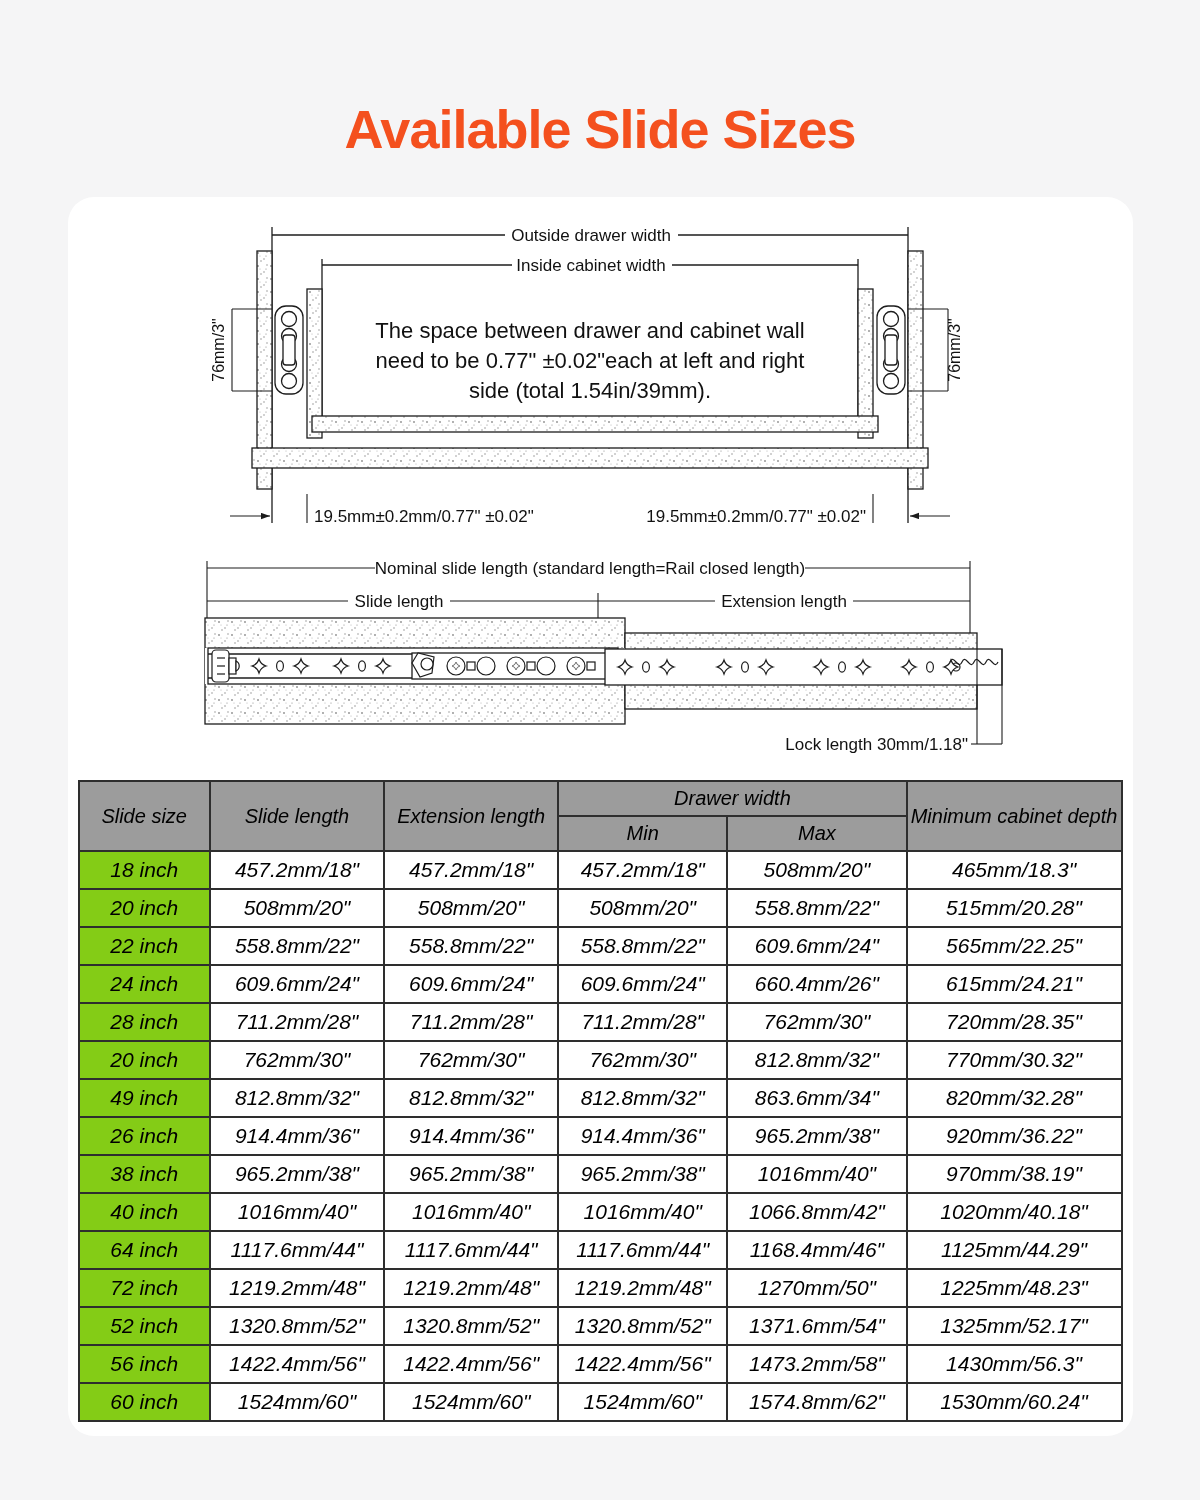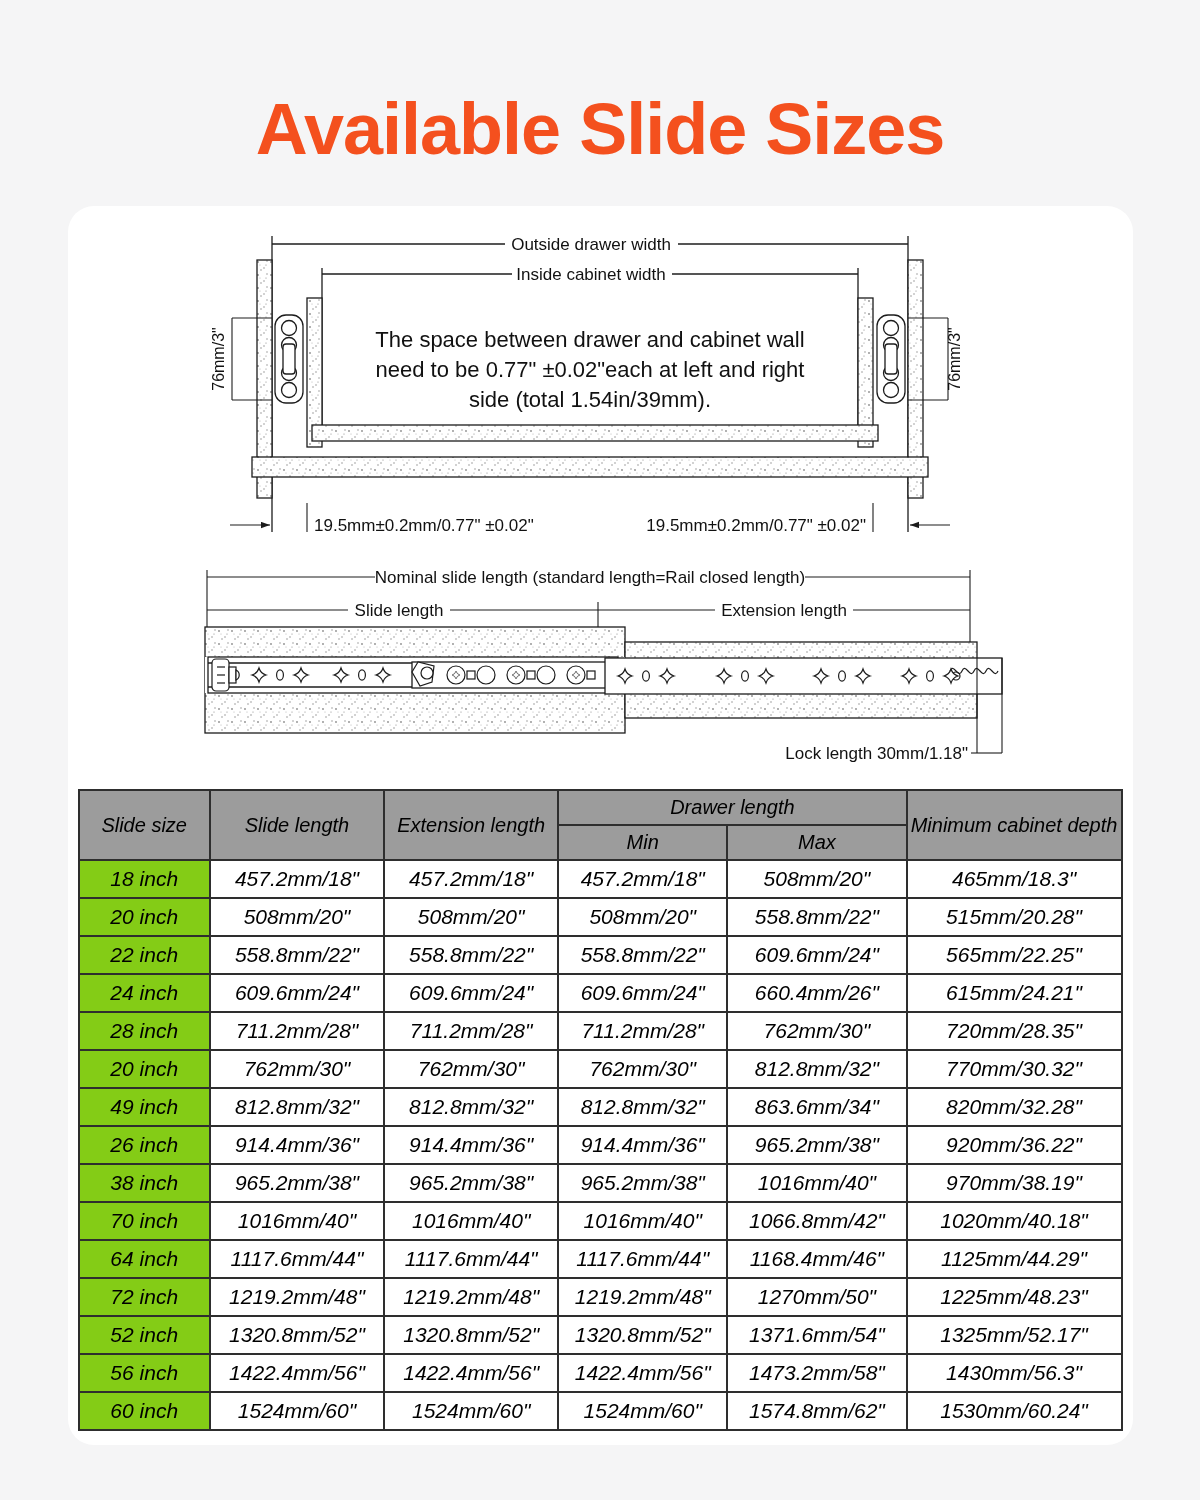--- a/index.html
+++ b/index.html
@@ -3,23 +3,23 @@
 <meta charset="utf-8">
 <style>
   html,body { margin:0; padding:0; }
   body {
     width:1200px; height:1500px;
     background:#f5f5f6;
     font-family:"Liberation Sans", sans-serif;
     -webkit-font-smoothing:antialiased;
   }
   h1.title {
-    margin:7px; padding-top:86px; padding-bottom:0;
+    margin:16px; padding-top:86px; padding-bottom:0;
     text-align:center;
-    font-size:72px; font-weight:bold; letter-spacing:-1px;
+    font-size:54px; font-weight:bold; letter-spacing:-1px;
     color:#f4501e; line-height:1;
   }
   .card {
     width:1065px; margin:41px auto 0;
     background:#ffffff; border-radius:26px;
     padding:14px 10px 14px; box-sizing:border-box;
   }
   svg.diagram { display:block; margin:0 auto; }
   svg.diagram text {
     font-family:"Liberation Sans", sans-serif;
@@ -263,21 +263,21 @@
       <col style="width:16.7%">
       <col style="width:16.2%">
       <col style="width:17.2%">
       <col style="width:20.6%">
     </colgroup>
     <thead>
       <tr class="hrow1">
         <th rowspan="2">Slide size</th>
         <th rowspan="2">Slide length</th>
         <th rowspan="2">Extension length</th>
-        <th colspan="2">Drawer length</th>
+        <th colspan="2">Drawer width</th>
         <th rowspan="2">Minimum cabinet depth</th>
       </tr>
       <tr class="hrow2">
         <th>Min</th>
         <th>Max</th>
       </tr>
     </thead>
     <tbody>
         <tr>
           <td>18 inch</td>
@@ -345,21 +345,21 @@
         </tr>
         <tr>
           <td>38 inch</td>
           <td>965.2mm/38"</td>
           <td>965.2mm/38"</td>
           <td>965.2mm/38"</td>
           <td>1016mm/40"</td>
           <td>970mm/38.19"</td>
         </tr>
         <tr>
-          <td>70 inch</td>
+          <td>40 inch</td>
           <td>1016mm/40"</td>
           <td>1016mm/40"</td>
           <td>1016mm/40"</td>
           <td>1066.8mm/42"</td>
           <td>1020mm/40.18"</td>
         </tr>
         <tr>
           <td>64 inch</td>
           <td>1117.6mm/44"</td>
           <td>1117.6mm/44"</td>

